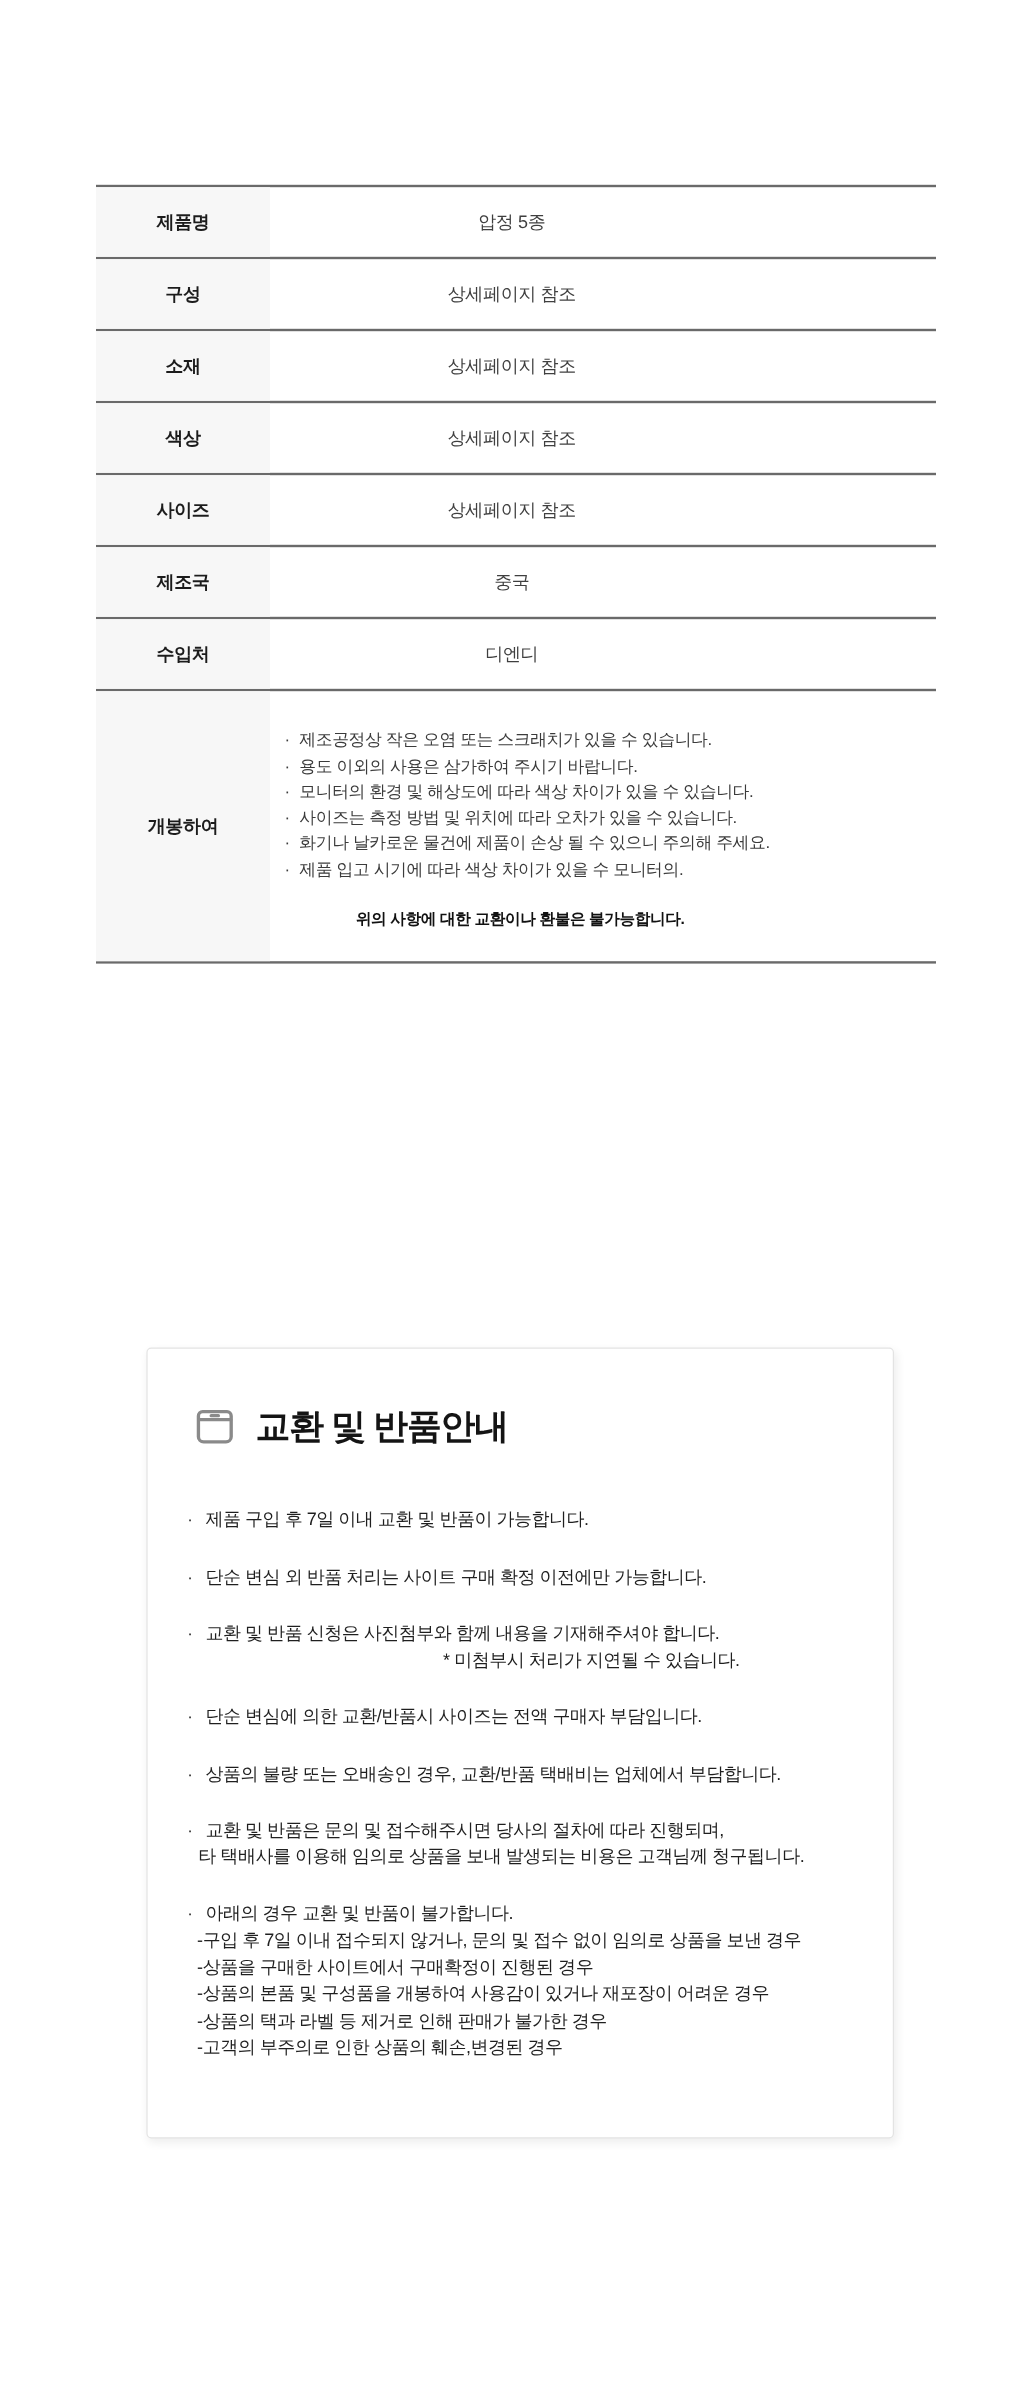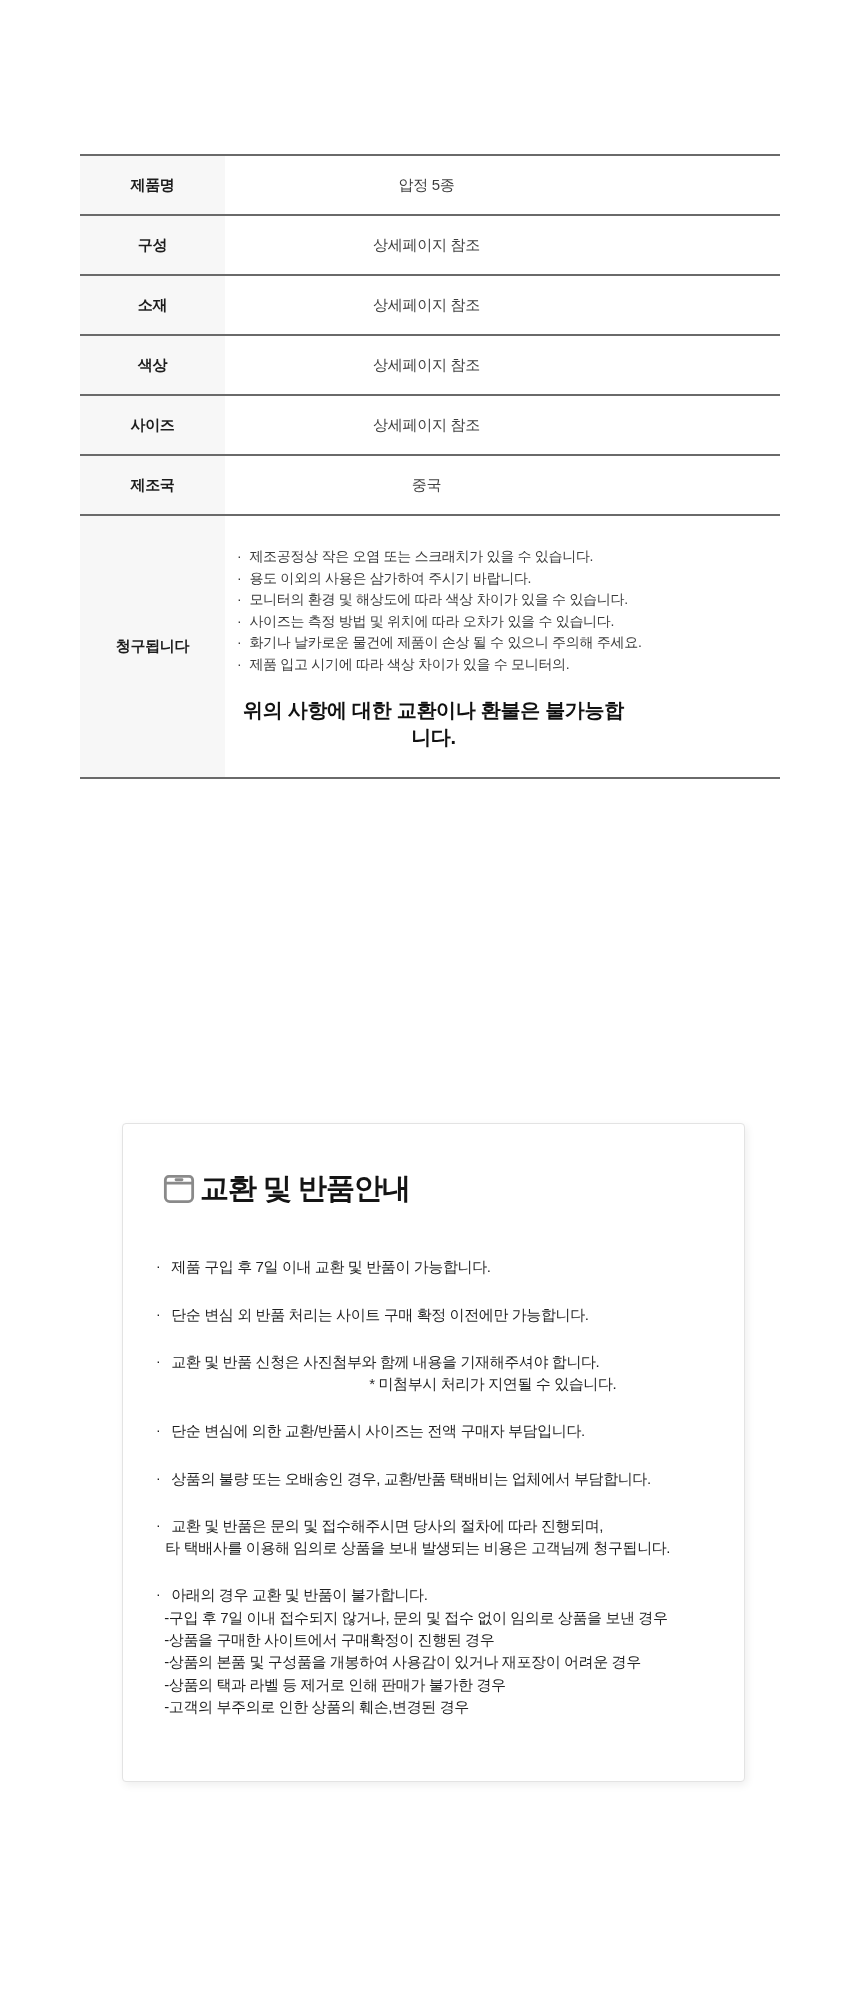--- a/index.html
+++ b/index.html
@@ -22,30 +22,30 @@
     padding-right:152px;color:#3f3f3f;letter-spacing:-0.3px;
   }
   .caution-row{min-height:225px;}
   .caution-body{
     flex:1;padding:30px 10px 26px 12px;color:#3b3b3b;
   }
   .c-line{display:flex;gap:8px;font-size:14px;line-height:21.5px;letter-spacing:-0.3px;}
   .c-line .dot{flex:0 0 auto;color:#3b3b3b;}
   .caution-notice{
     margin-top:22px;text-align:center;padding-right:140px;
-    font-weight:700;font-size:20px;color:#111;letter-spacing:-0.3px;
+    font-weight:700;font-size:13px;color:#111;letter-spacing:-0.3px;
   }
   
   .return-card{
     position:absolute;left:122px;top:1123px;width:623px;min-height:640px;box-sizing:border-box;
     background:#ffffff;border:1px solid #e3e3e3;border-radius:4px;
     box-shadow:2px 3px 8px rgba(0,0,0,0.07);
     padding:42px 28px 36px 33px;
   }
-  .card-header{display:flex;align-items:center;margin:2px 0 46px 2px;}
+  .card-header{display:flex;align-items:center;gap:13px;margin:2px 0 46px 2px;}
   .card-header svg{display:block;}
   .card-title{font-size:29px;font-weight:800;color:#141414;letter-spacing:-1px;}
   .policy-item{display:flex;gap:11px;margin-bottom:26px;font-size:15px;line-height:21.5px;color:#1f1f1f;letter-spacing:-0.4px;}
   .policy-item .dot{flex:0 0 auto;font-size:14px;color:#1f1f1f;}
   .p-lines{flex:1;}
   .p-line2-right{padding-left:198px;}
   .p-line2-hang{margin-left:-6px;}
   .p-subs{margin-left:-7px;margin-top:1px;}
   .p-sub{line-height:22.4px;}
 </style>
@@ -73,23 +73,27 @@
       <div class="spec-value">상세페이지 참조</div>
     </div>
     <div class="spec-row">
       <div class="spec-label">사이즈</div>
       <div class="spec-value">상세페이지 참조</div>
     </div>
     <div class="spec-row">
       <div class="spec-label">제조국</div>
       <div class="spec-value">중국</div>
     </div>
+    <div class="spec-row">
+      <div class="spec-label">수입처</div>
+      <div class="spec-value">디엔디</div>
+    </div>
 
     <div class="spec-row caution-row">
-      <div class="spec-label">청구됩니다</div>
+      <div class="spec-label">개봉하여</div>
       <div class="caution-body">
         <div class="c-line">
           <span class="dot">·</span>
           <span>제조공정상 작은 오염 또는 스크래치가 있을 수 있습니다.</span>
         </div>
         <div class="c-line">
           <span class="dot">·</span>
           <span>용도 이외의 사용은 삼가하여 주시기 바랍니다.</span>
         </div>
         <div class="c-line">

